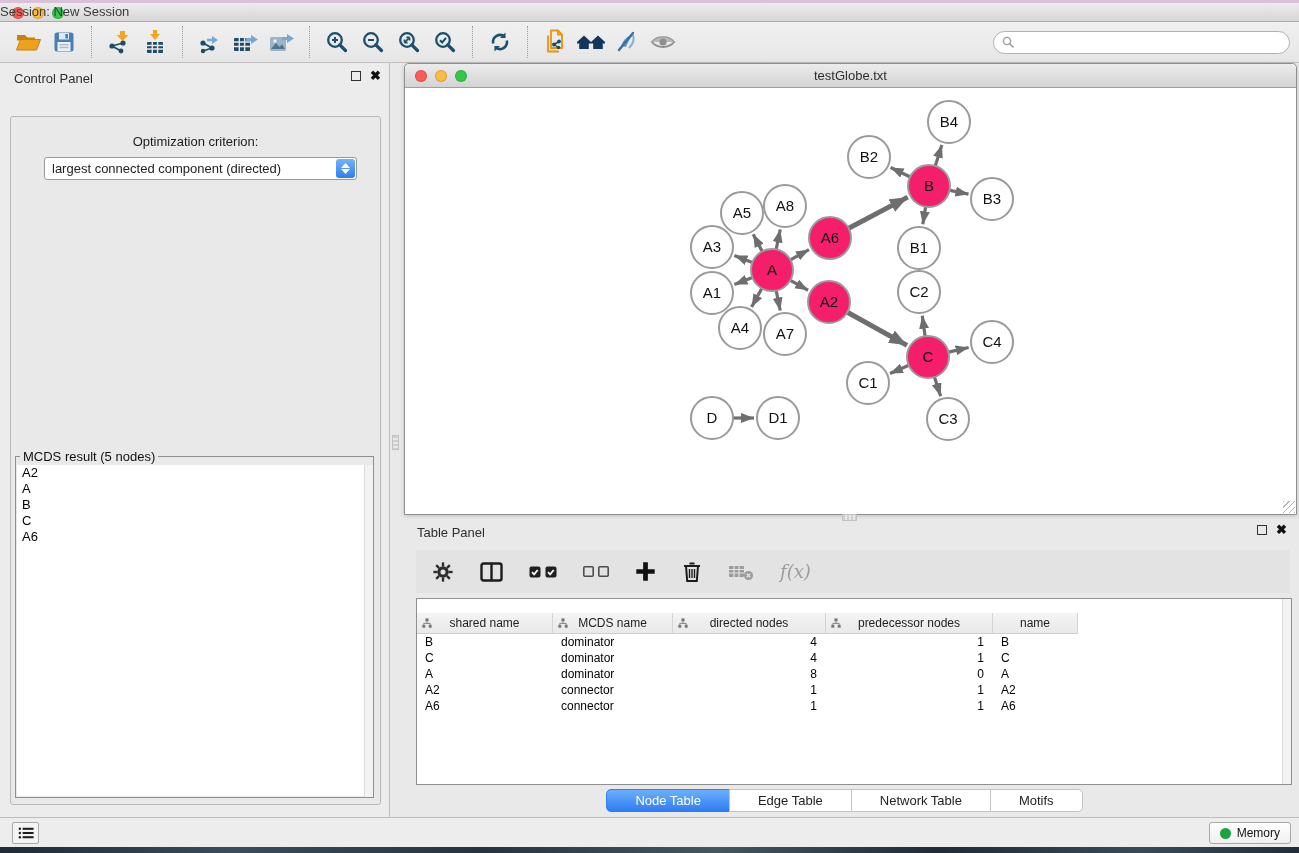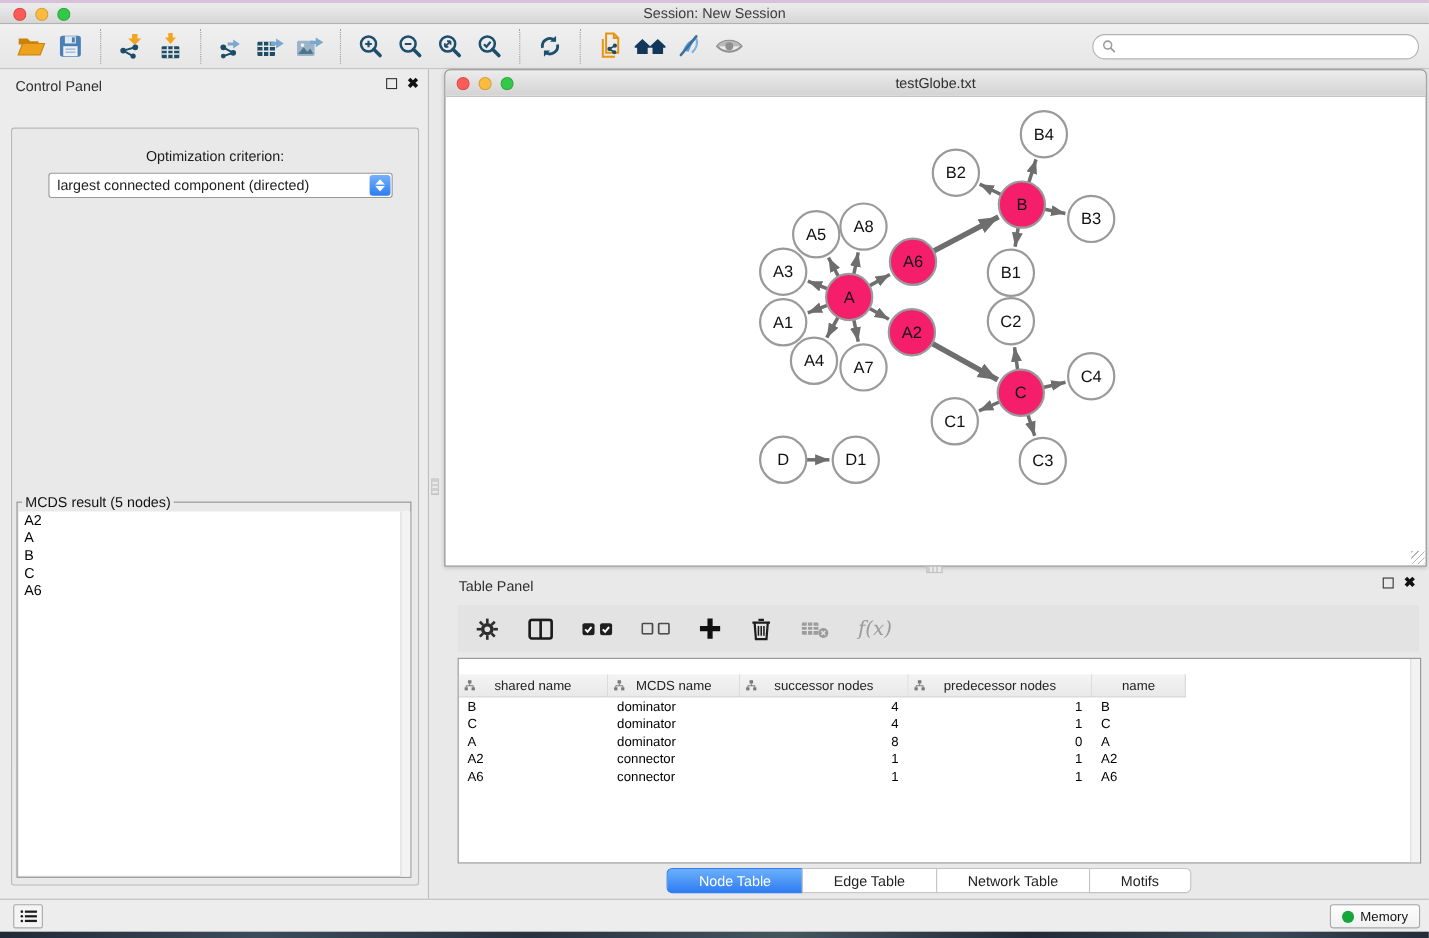--- a/index.html
+++ b/index.html
@@ -3,21 +3,21 @@
 <meta charset="utf-8">
 <style>
   * { margin:0; padding:0; box-sizing:border-box; }
   html,body { width:1299px; height:853px; overflow:hidden; }
   body { font-family:"Liberation Sans", sans-serif; background:#e9e9e9; position:relative; color:#222; }
 
   
   #top-accent { position:absolute; left:0; top:0; width:100%; height:3px; background:#d9c2d9; }
   #titlebar { position:absolute; left:0; top:3px; width:100%; height:19px;
     background:linear-gradient(#ededed,#d6d6d6); border-bottom:1px solid #ababab; }
-  #titlebar .title { position:absolute; left:0; right:0; top:1px; text-align:center; font-size:13px; color:#3c3c3c; }
+  #titlebar .title { position:absolute; left:0; right:0; top:1px; text-align:left; font-size:13px; color:#3c3c3c; }
   .lights { position:absolute; display:flex; gap:8px; }
   #titlebar .lights { left:12px; top:4px; }
   .light { width:12px; height:12px; border-radius:50%; border:1px solid rgba(0,0,0,.15); }
   .light.red { background:#fc5b57; } .light.yellow { background:#fdbc40; } .light.green { background:#34c84a; }
 
   
   #main-toolbar { position:absolute; left:0; top:22px; width:100%; height:41px;
     background:linear-gradient(#f0f0f0,#e6e6e6); border-bottom:1px solid #bfbfbf;
     display:flex; align-items:center; padding-left:10px; }
   .tb-btn { width:36px; height:34px; display:flex; align-items:center; justify-content:center; border-radius:4px; }
@@ -534,21 +534,21 @@
           </svg>
           <span>MCDS name</span>
         </div>
         <div class="th" style="width: 153px;">
           <svg class="hicon" width="10" height="10" viewBox="0 0 10 10">
             <rect x="3.4" y="0.4" width="3.2" height="3" fill="#787878"></rect>
             <path d="M5 3.4v2M1.8 5.4h6.4M1.8 5.4v1.4M8.2 5.4v1.4" stroke="#787878" stroke-width="0.9" fill="none"></path>
             <rect x="0.3" y="6.8" width="3" height="2.9" fill="#787878"></rect>
             <rect x="6.7" y="6.8" width="3" height="2.9" fill="#787878"></rect>
           </svg>
-          <span>successor nodes</span>
+          <span>directed nodes</span>
         </div>
         <div class="th" style="width: 167px;">
           <svg class="hicon" width="10" height="10" viewBox="0 0 10 10">
             <rect x="3.4" y="0.4" width="3.2" height="3" fill="#787878"></rect>
             <path d="M5 3.4v2M1.8 5.4h6.4M1.8 5.4v1.4M8.2 5.4v1.4" stroke="#787878" stroke-width="0.9" fill="none"></path>
             <rect x="0.3" y="6.8" width="3" height="2.9" fill="#787878"></rect>
             <rect x="6.7" y="6.8" width="3" height="2.9" fill="#787878"></rect>
           </svg>
           <span>predecessor nodes</span>
         </div>

